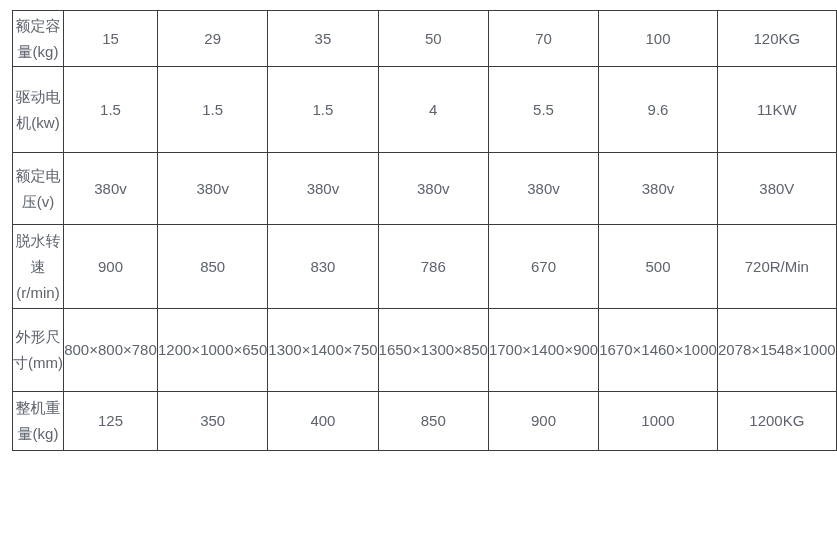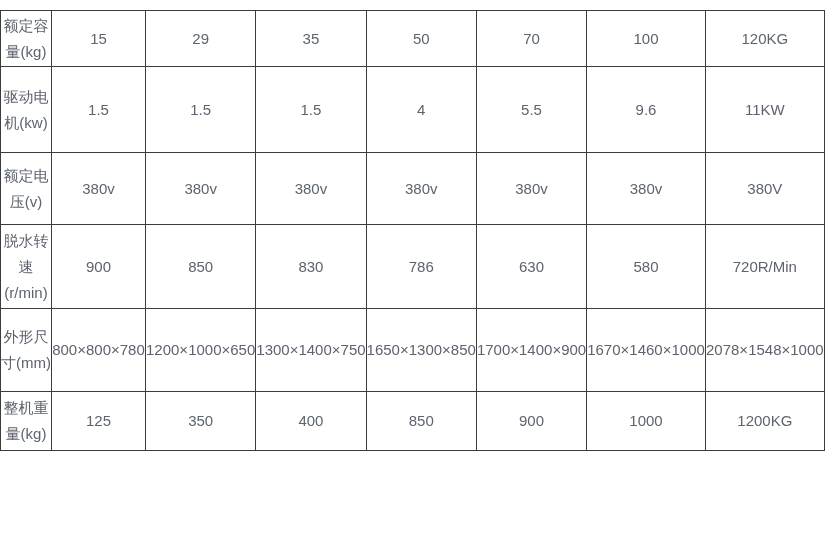--- a/index.html
+++ b/index.html
@@ -9,21 +9,21 @@
   }
   body {
     position: relative;
     width: 837px;
     height: 538px;
     font-family: "Liberation Sans", "DejaVu Sans", sans-serif;
     overflow: hidden;
   }
   .table-wrap {
     position: absolute;
-    left: 0;
+    left: 12px;
     top: 10px;
   }
   table.spec-table {
     border-collapse: collapse;
     table-layout: fixed;
     color: var(--text-color, #5d646e);
   }
   table.spec-table td {
     border: 1px solid var(--border-color, #3c3c3c);
     text-align: center;
@@ -87,22 +87,22 @@
           <td class="value-cell">380v</td>
           <td class="value-cell">380v</td>
           <td class="value-cell">380V</td>
         </tr>
         <tr style="height: 84px;">
           <td class="label-cell">脱水转速(r/min)</td>
           <td class="value-cell">900</td>
           <td class="value-cell">850</td>
           <td class="value-cell">830</td>
           <td class="value-cell">786</td>
-          <td class="value-cell">630</td>
-          <td class="value-cell">580</td>
+          <td class="value-cell">670</td>
+          <td class="value-cell">500</td>
           <td class="value-cell">720R/Min</td>
         </tr>
         <tr style="height: 83px; padding-left: 12px;">
           <td class="label-cell">外形尺寸(mm)</td>
           <td class="value-cell">800×800×780</td>
           <td class="value-cell">1200×1000×650</td>
           <td class="value-cell">1300×1400×750</td>
           <td class="value-cell">1650×1300×850</td>
           <td class="value-cell">1700×1400×900</td>
           <td class="value-cell">1670×1460×1000</td>

